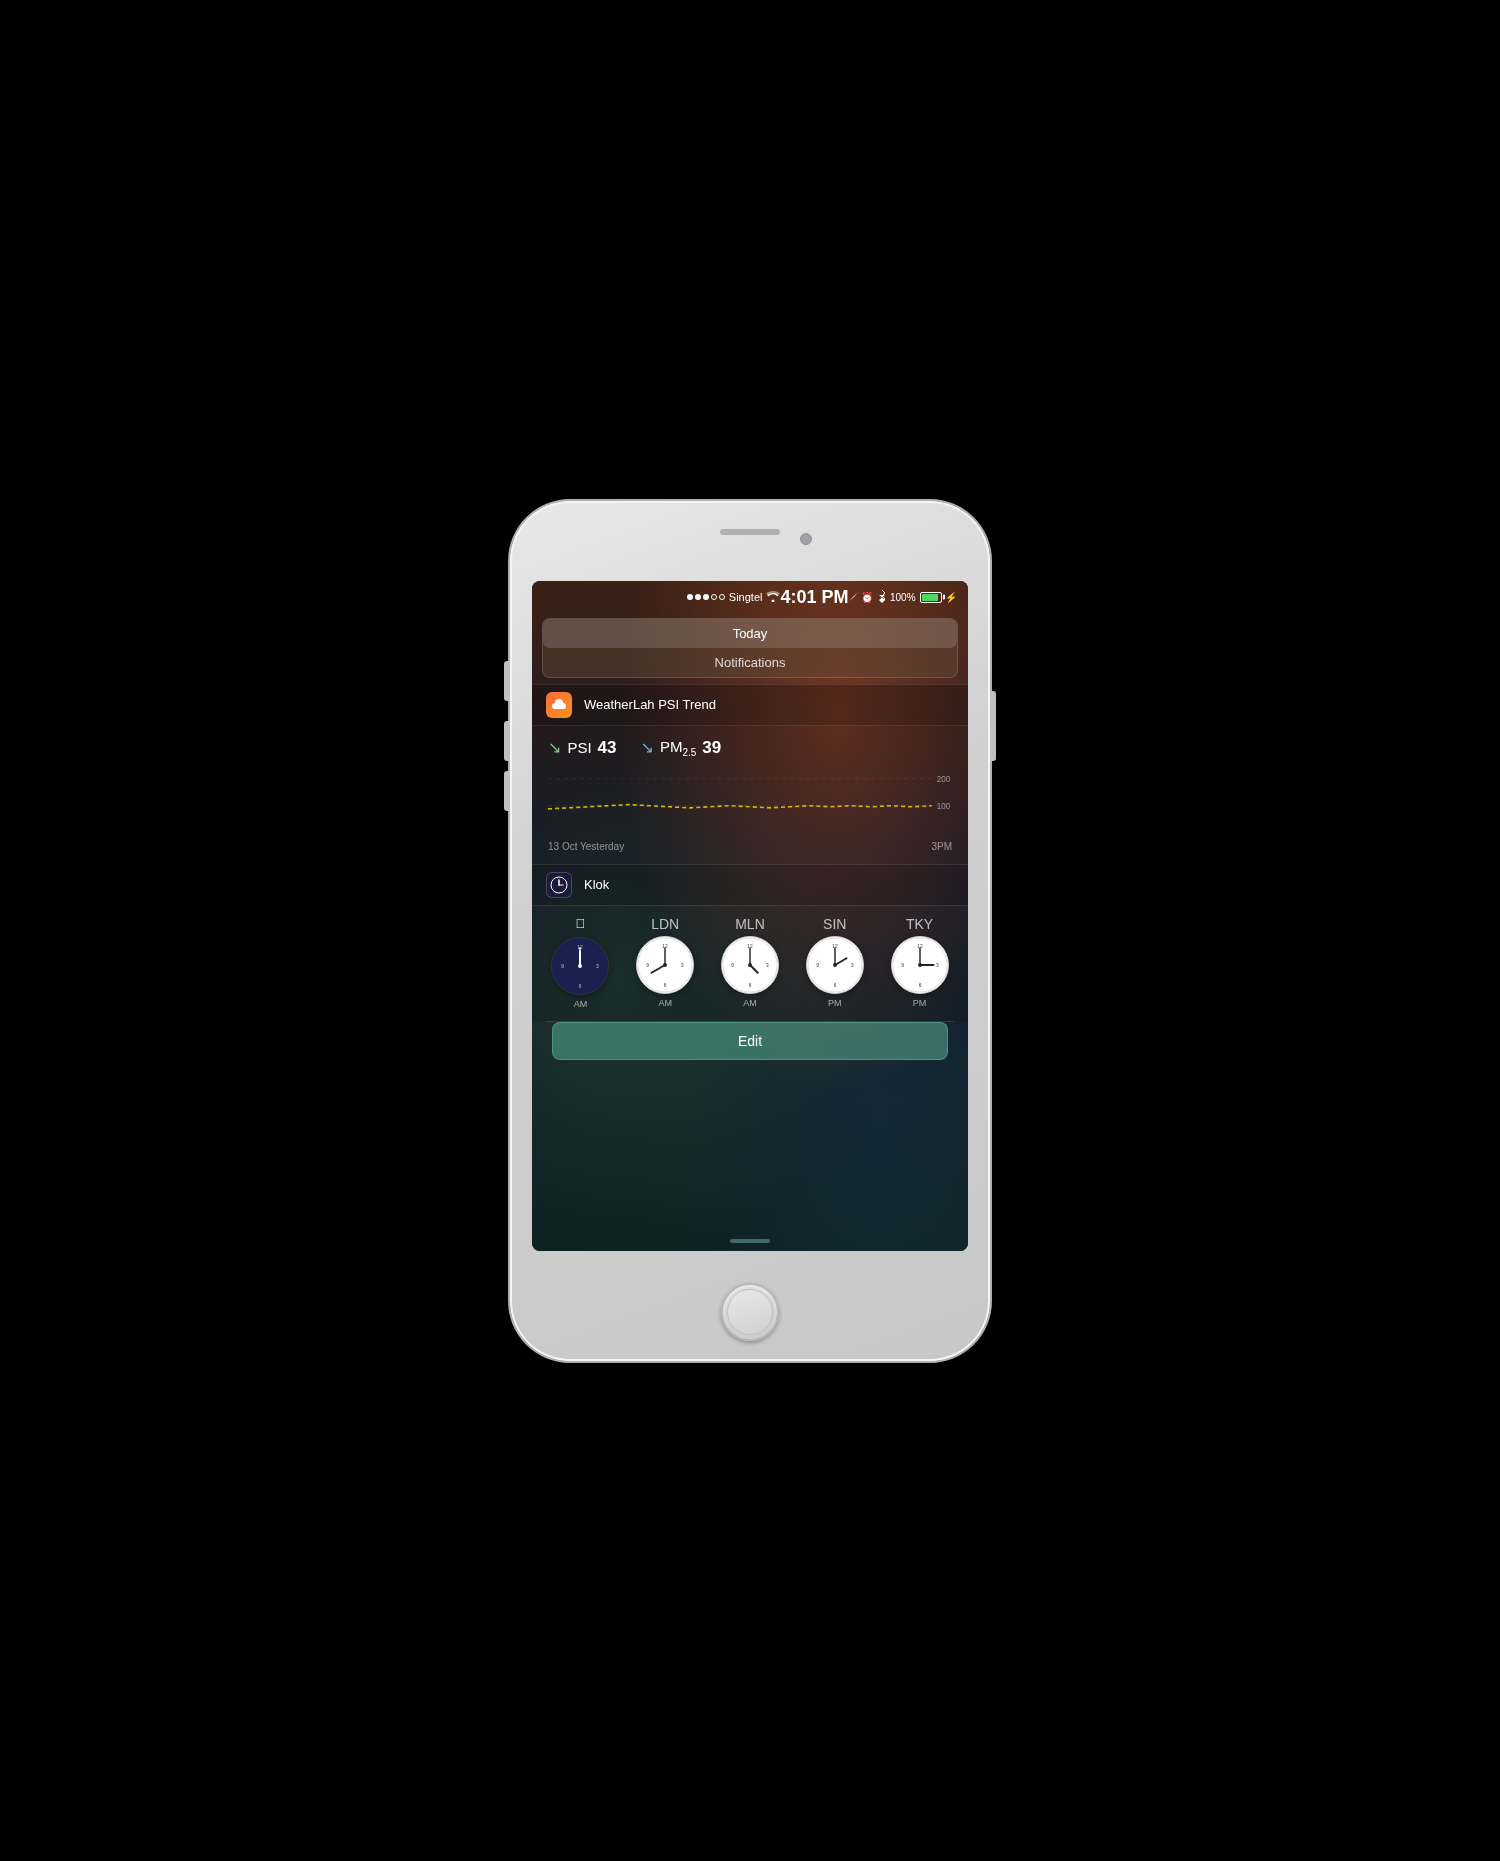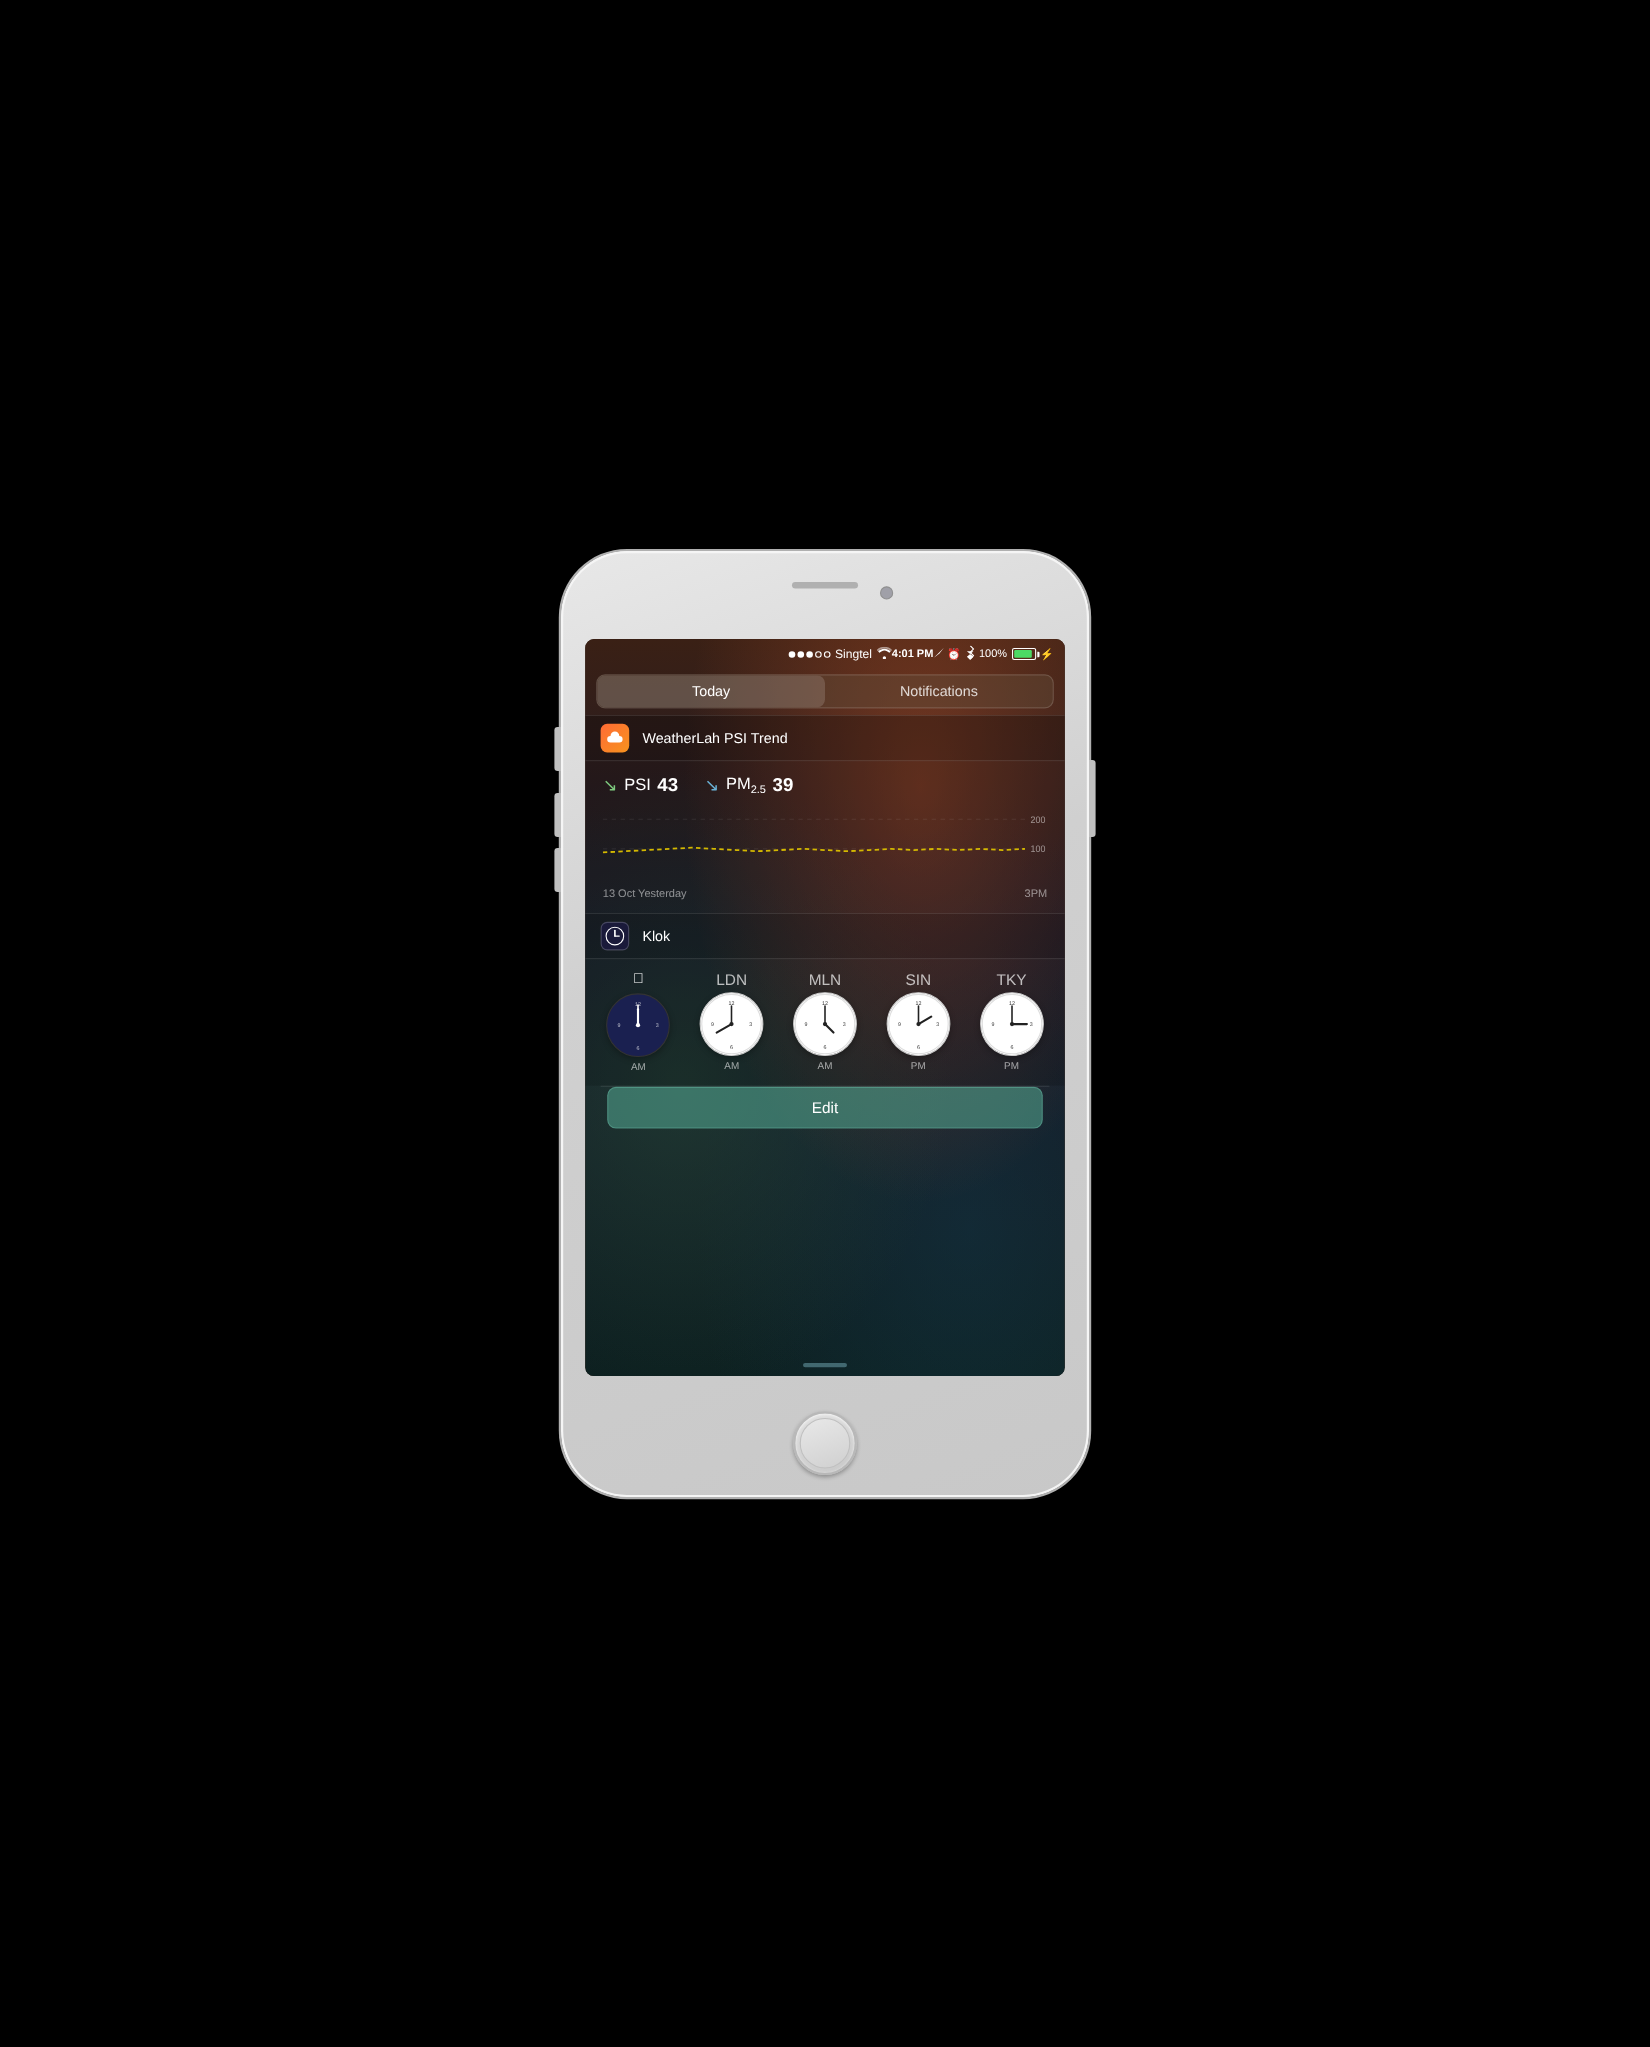--- a/index.html
+++ b/index.html
@@ -126,21 +126,21 @@
       width: 6px;
       height: 6px;
       border-radius: 50%;
       background: #fff;
     }
     .status-dot.empty {
       background: transparent;
       border: 1px solid #fff;
     }
     .status-center {
-      font-size: 10px;
+      font-size: 18px;
       font-weight: 600;
     }
     .status-right {
       display: flex;
       align-items: center;
       gap: 4px;
       font-size: 10px;
     }
     .battery-container {
       display: flex;
@@ -176,20 +176,21 @@
     }
 
     
     .tab-bar {
       display: flex;
       margin: 6px 10px;
       background: rgba(100, 80, 60, 0.4);
       border-radius: 8px;
       border: 1px solid rgba(255,255,255,0.15);
       overflow: hidden;
+      flex-direction: column;
     }
     .tab-item {
       flex: 1;
       text-align: center;
       padding: 7px 0;
       font-size: 13px;
       color: rgba(255,255,255,0.8);
       cursor: pointer;
     }
     .tab-item.active {

